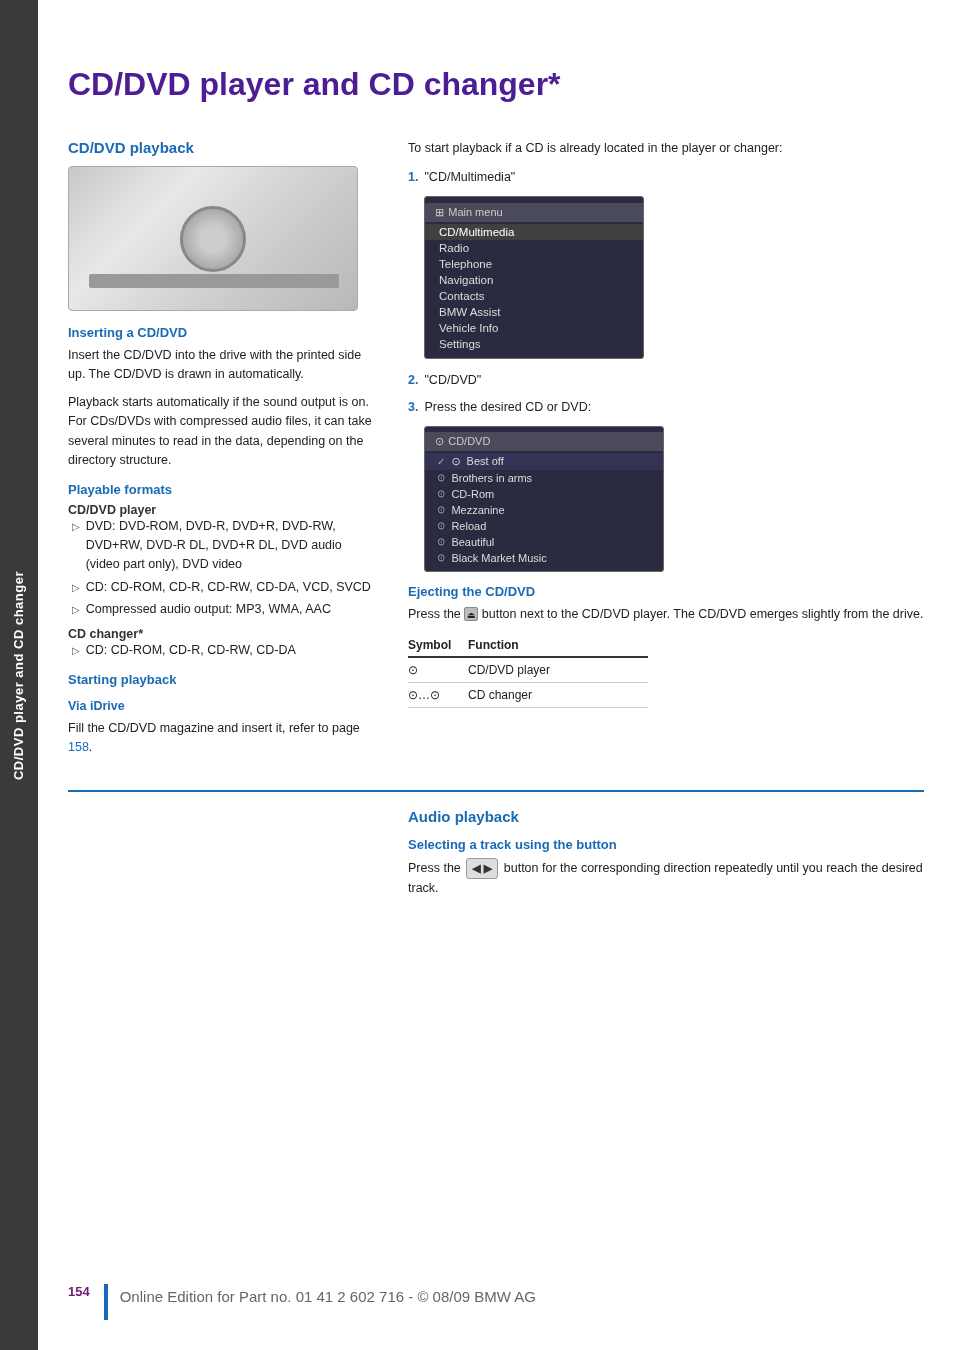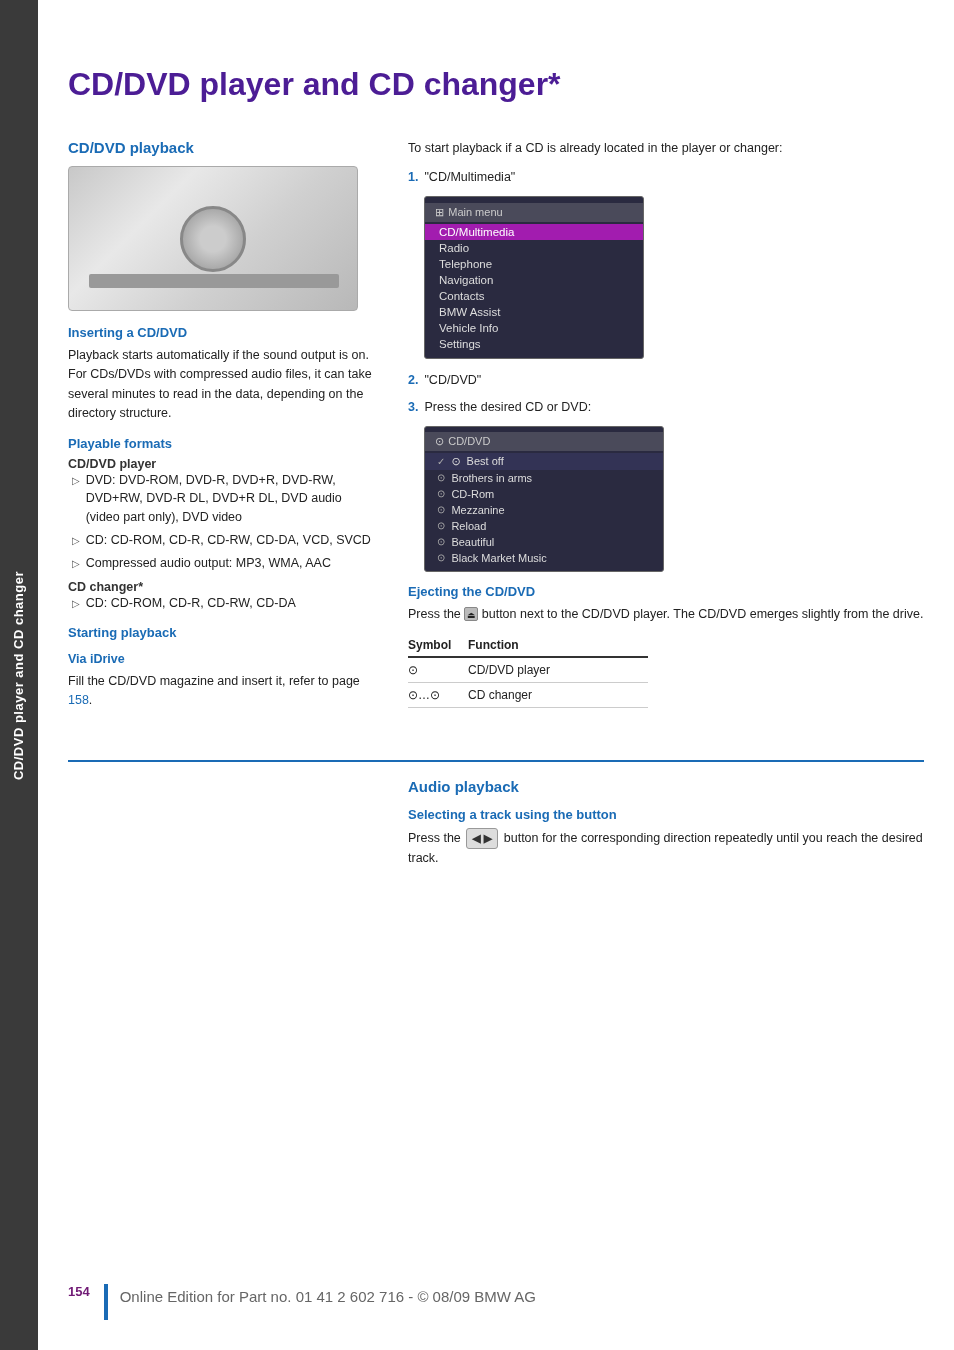--- a/index.html
+++ b/index.html
@@ -200,21 +200,21 @@
     }
 
     .menu-item {
       color: #ddd;
       font-size: 11.5px;
       padding: 2px 14px;
       cursor: default;
     }
 
     .menu-item.highlighted {
-      background: #a21caf;
+      background: #404040;
       color: #fff;
     }
 
     
     .cd-screenshot {
       background: #2a2a40;
       border: 1px solid #666;
       border-radius: 3px;
       margin: 8px 0 12px 16px;
       padding: 5px 0;
@@ -364,20 +364,21 @@
   <div class="two-col">
 
     <div class="col-left">
 
       <h2 class="section-heading">CD/DVD playback</h2>
 
       <div class="cd-player-img"></div>
 
       <h3 class="subsection-heading">Inserting a CD/DVD</h3>
 
+      <p class="body-text">Insert the CD/DVD into the drive with the printed side up. The CD/DVD is drawn in automatically.</p>
       <p class="body-text">Playback starts automatically if the sound output is on. For CDs/DVDs with compressed audio files, it can take several minutes to read in the data, depending on the directory structure.</p>
 
       <h3 class="subsection-heading">Playable formats</h3>
 
       <p class="label-text">CD/DVD player</p>
 
       <div class="bullet-list">
         <div class="bullet-item">
           <span class="bullet-arrow">▷</span>
           <span>DVD: DVD-ROM, DVD-R, DVD+R, DVD-RW, DVD+RW, DVD-R DL, DVD+R DL, DVD audio (video part only), DVD video</span>

